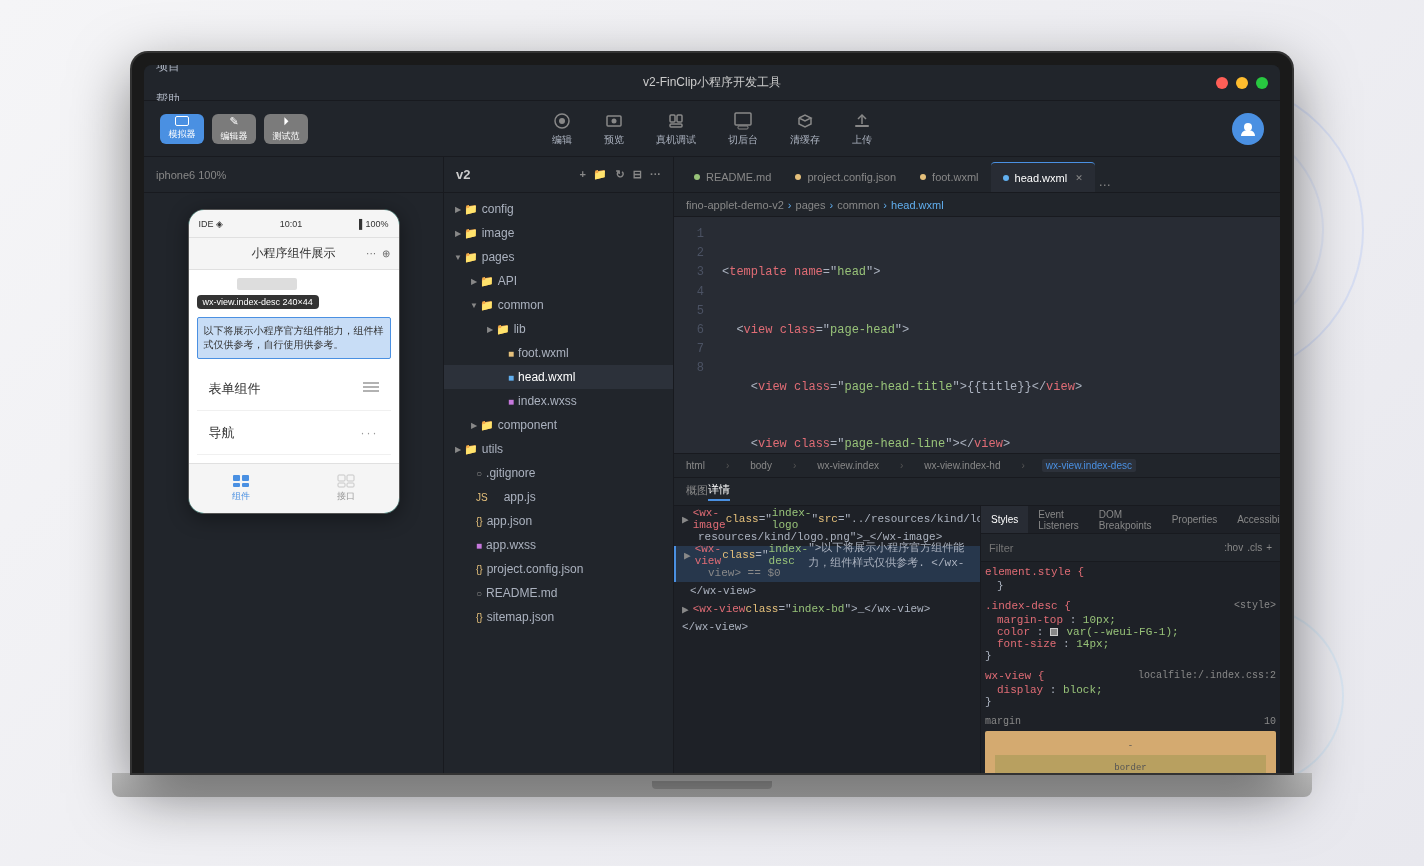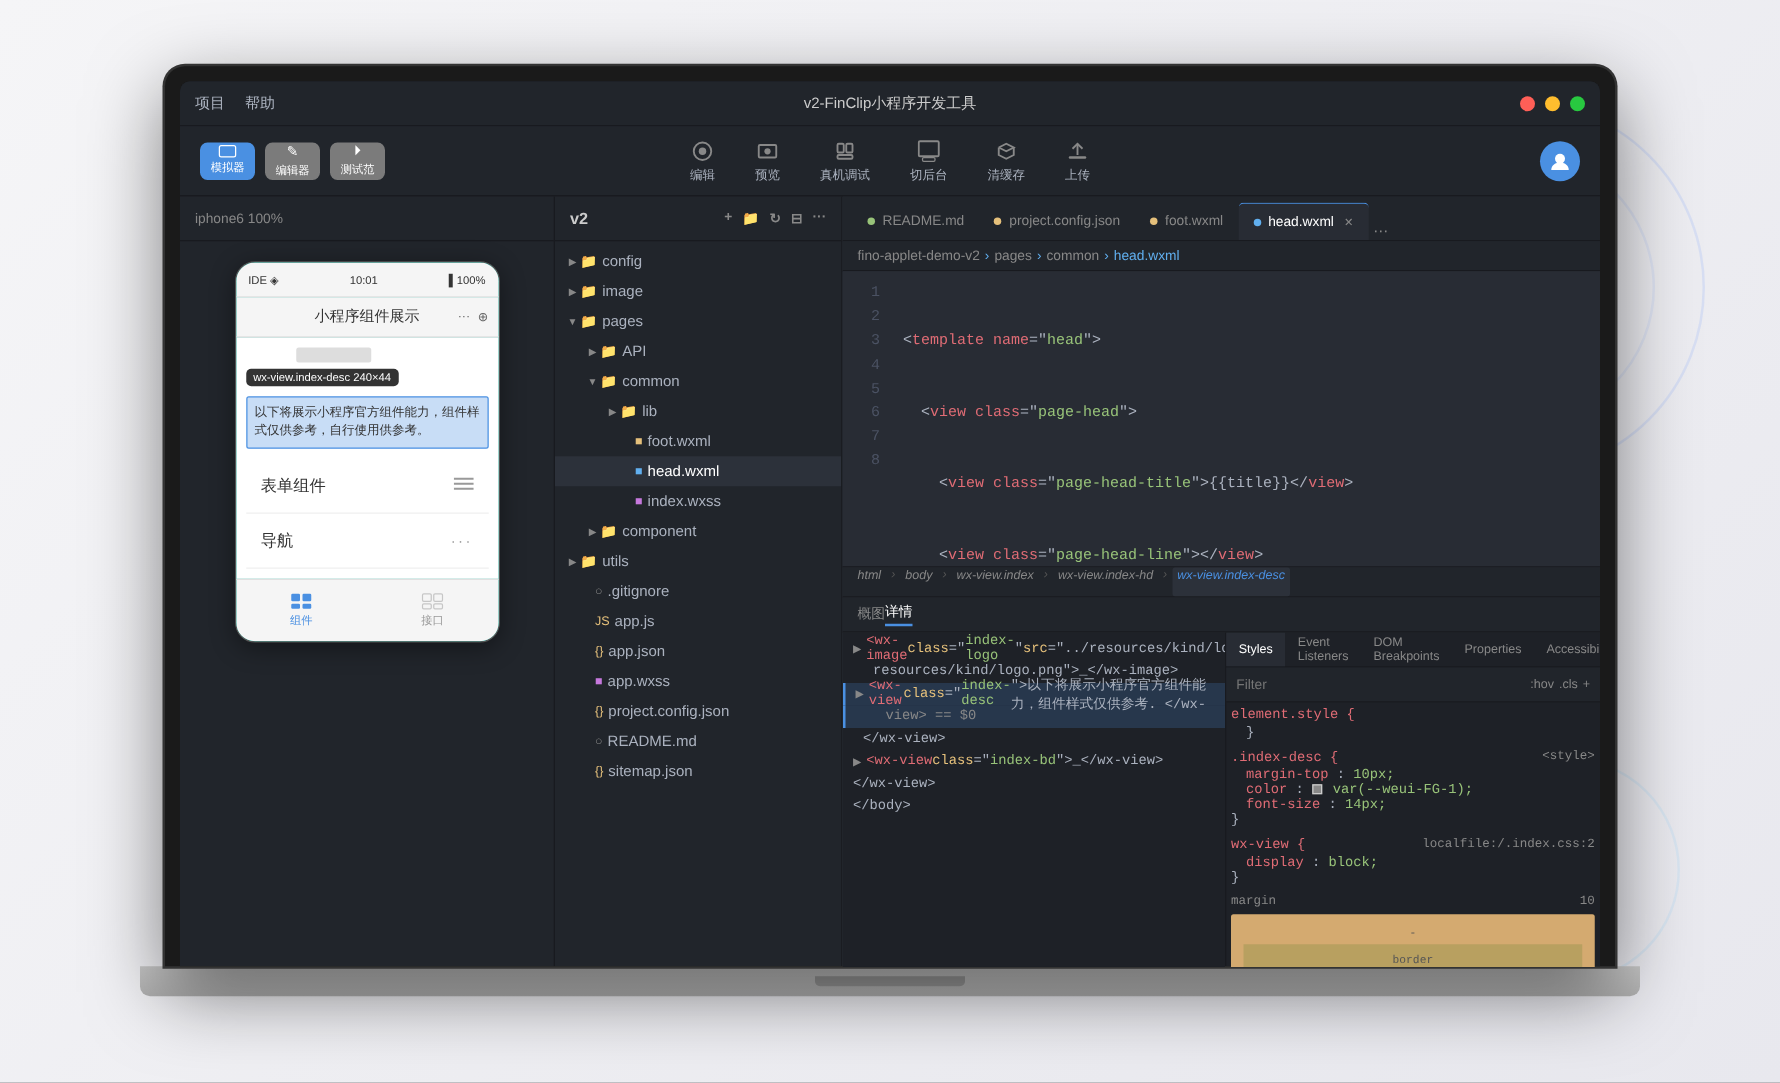--- a/index.html
+++ b/index.html
@@ -89,20 +89,21 @@
       padding: 0 12px;
       border-bottom: 1px solid #181a1f;
       flex-shrink: 0;
       position: relative;
     }
     .title-bar-menu {
       display: flex;
       gap: 16px;
       font-size: 12px;
       color: #abb2bf;
+      flex-direction: column;
     }
     .title-bar-menu span { cursor: pointer; }
     .title-bar-title {
       position: absolute;
       left: 50%;
       transform: translateX(-50%);
       color: #ccc;
       font-size: 12px;
     }
     .title-bar-controls {
@@ -518,26 +519,26 @@
       padding: 0 8px;
     }
     .html-line.selected { background: rgba(74,144,226,0.2); border-left: 2px solid #4a90e2; }
     .html-arrow { color: #888; margin-right: 4px; cursor: pointer; }
 
     
     .element-breadcrumb {
       height: 24px;
       background: #21252b;
       display: flex;
+      align-items: center;
       padding: 0 8px;
-      gap: 4px;
+      gap: 17px;
       font-size: 10px;
       border-bottom: 1px solid #181a1f;
       flex-shrink: 0;
-      font-style: italic;
     }
     .elem-tag {
       color: #888;
       cursor: pointer;
       padding: 1px 4px;
       border-radius: 2px;
     }
     .elem-tag.active { color: #4a90e2; background: #2c313a; }
 
     
@@ -862,21 +863,21 @@
               </div>
 
               <div class="tree-item" style="padding-left:20px;">
                 <span class="tree-arrow"> </span>
                 <span class="tree-icon file-icon-generic">○</span>
                 <span>.gitignore</span>
               </div>
 
               <div class="tree-item" style="padding-left:20px;">
                 <span class="tree-arrow"> </span>
-                <span style="color:#e5c07b;font-size:10px;margin-right:4px;">JS</span>
+                <span style="color:#e5c07b;font-size:10px;margin-right:16px;">JS</span>
                 <span>app.js</span>
               </div>
 
               <div class="tree-item" style="padding-left:20px;">
                 <span class="tree-arrow"> </span>
                 <span style="color:#e5c07b;font-size:10px;margin-right:4px;">{}</span>
                 <span>app.json</span>
               </div>
 
               <div class="tree-item" style="padding-left:20px;">
@@ -1014,23 +1015,20 @@
                   <div class="html-line">
                     <span class="html-arrow">▶</span>
                     <span style="color:#e06c75;">&lt;wx-view </span>
                     <span style="color:#e5c07b;">class</span>
                     <span style="color:#abb2bf;">="</span>
                     <span style="color:#98c379;">index-bd</span>
                     <span style="color:#abb2bf;">"&gt;_&lt;/wx-view&gt;</span>
                   </div>
                   <div class="html-line">
                     <span style="color:#abb2bf;">&lt;/wx-view&gt;</span>
-                  </div>
-                  <div class="html-line">
-                    <span style="color:#abb2bf;">&lt;/body&gt;</span>
                   </div>
                 </div>
 
                 <div class="styles-panel">
                   <div class="styles-tabs">
                     <div class="styles-tab active">Styles</div>
                     <div class="styles-tab">Event Listeners</div>
                     <div class="styles-tab">DOM Breakpoints</div>
                     <div class="styles-tab">Properties</div>
                     <div class="styles-tab">Accessibility</div>

